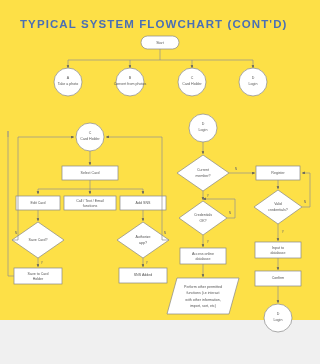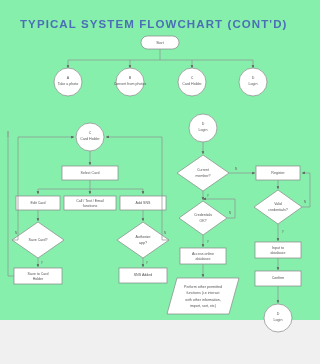--- a/index.html
+++ b/index.html
@@ -10,21 +10,21 @@
   body {
     width: 320px;
     height: 364px;
     font-family: "Liberation Sans", sans-serif;
     overflow: hidden;
   }
   #root {
     position: relative;
     width: 320px;
     height: 320px;
-    background: #86efac;
+    background: #fde047;
   }
   .title {
     position: absolute;
     left: 20px;
     top: 18px;
     font-size: 11.5px;
     font-weight: bold;
     letter-spacing: 1.1px;
     color: #4a6fb5;
     white-space: nowrap;

